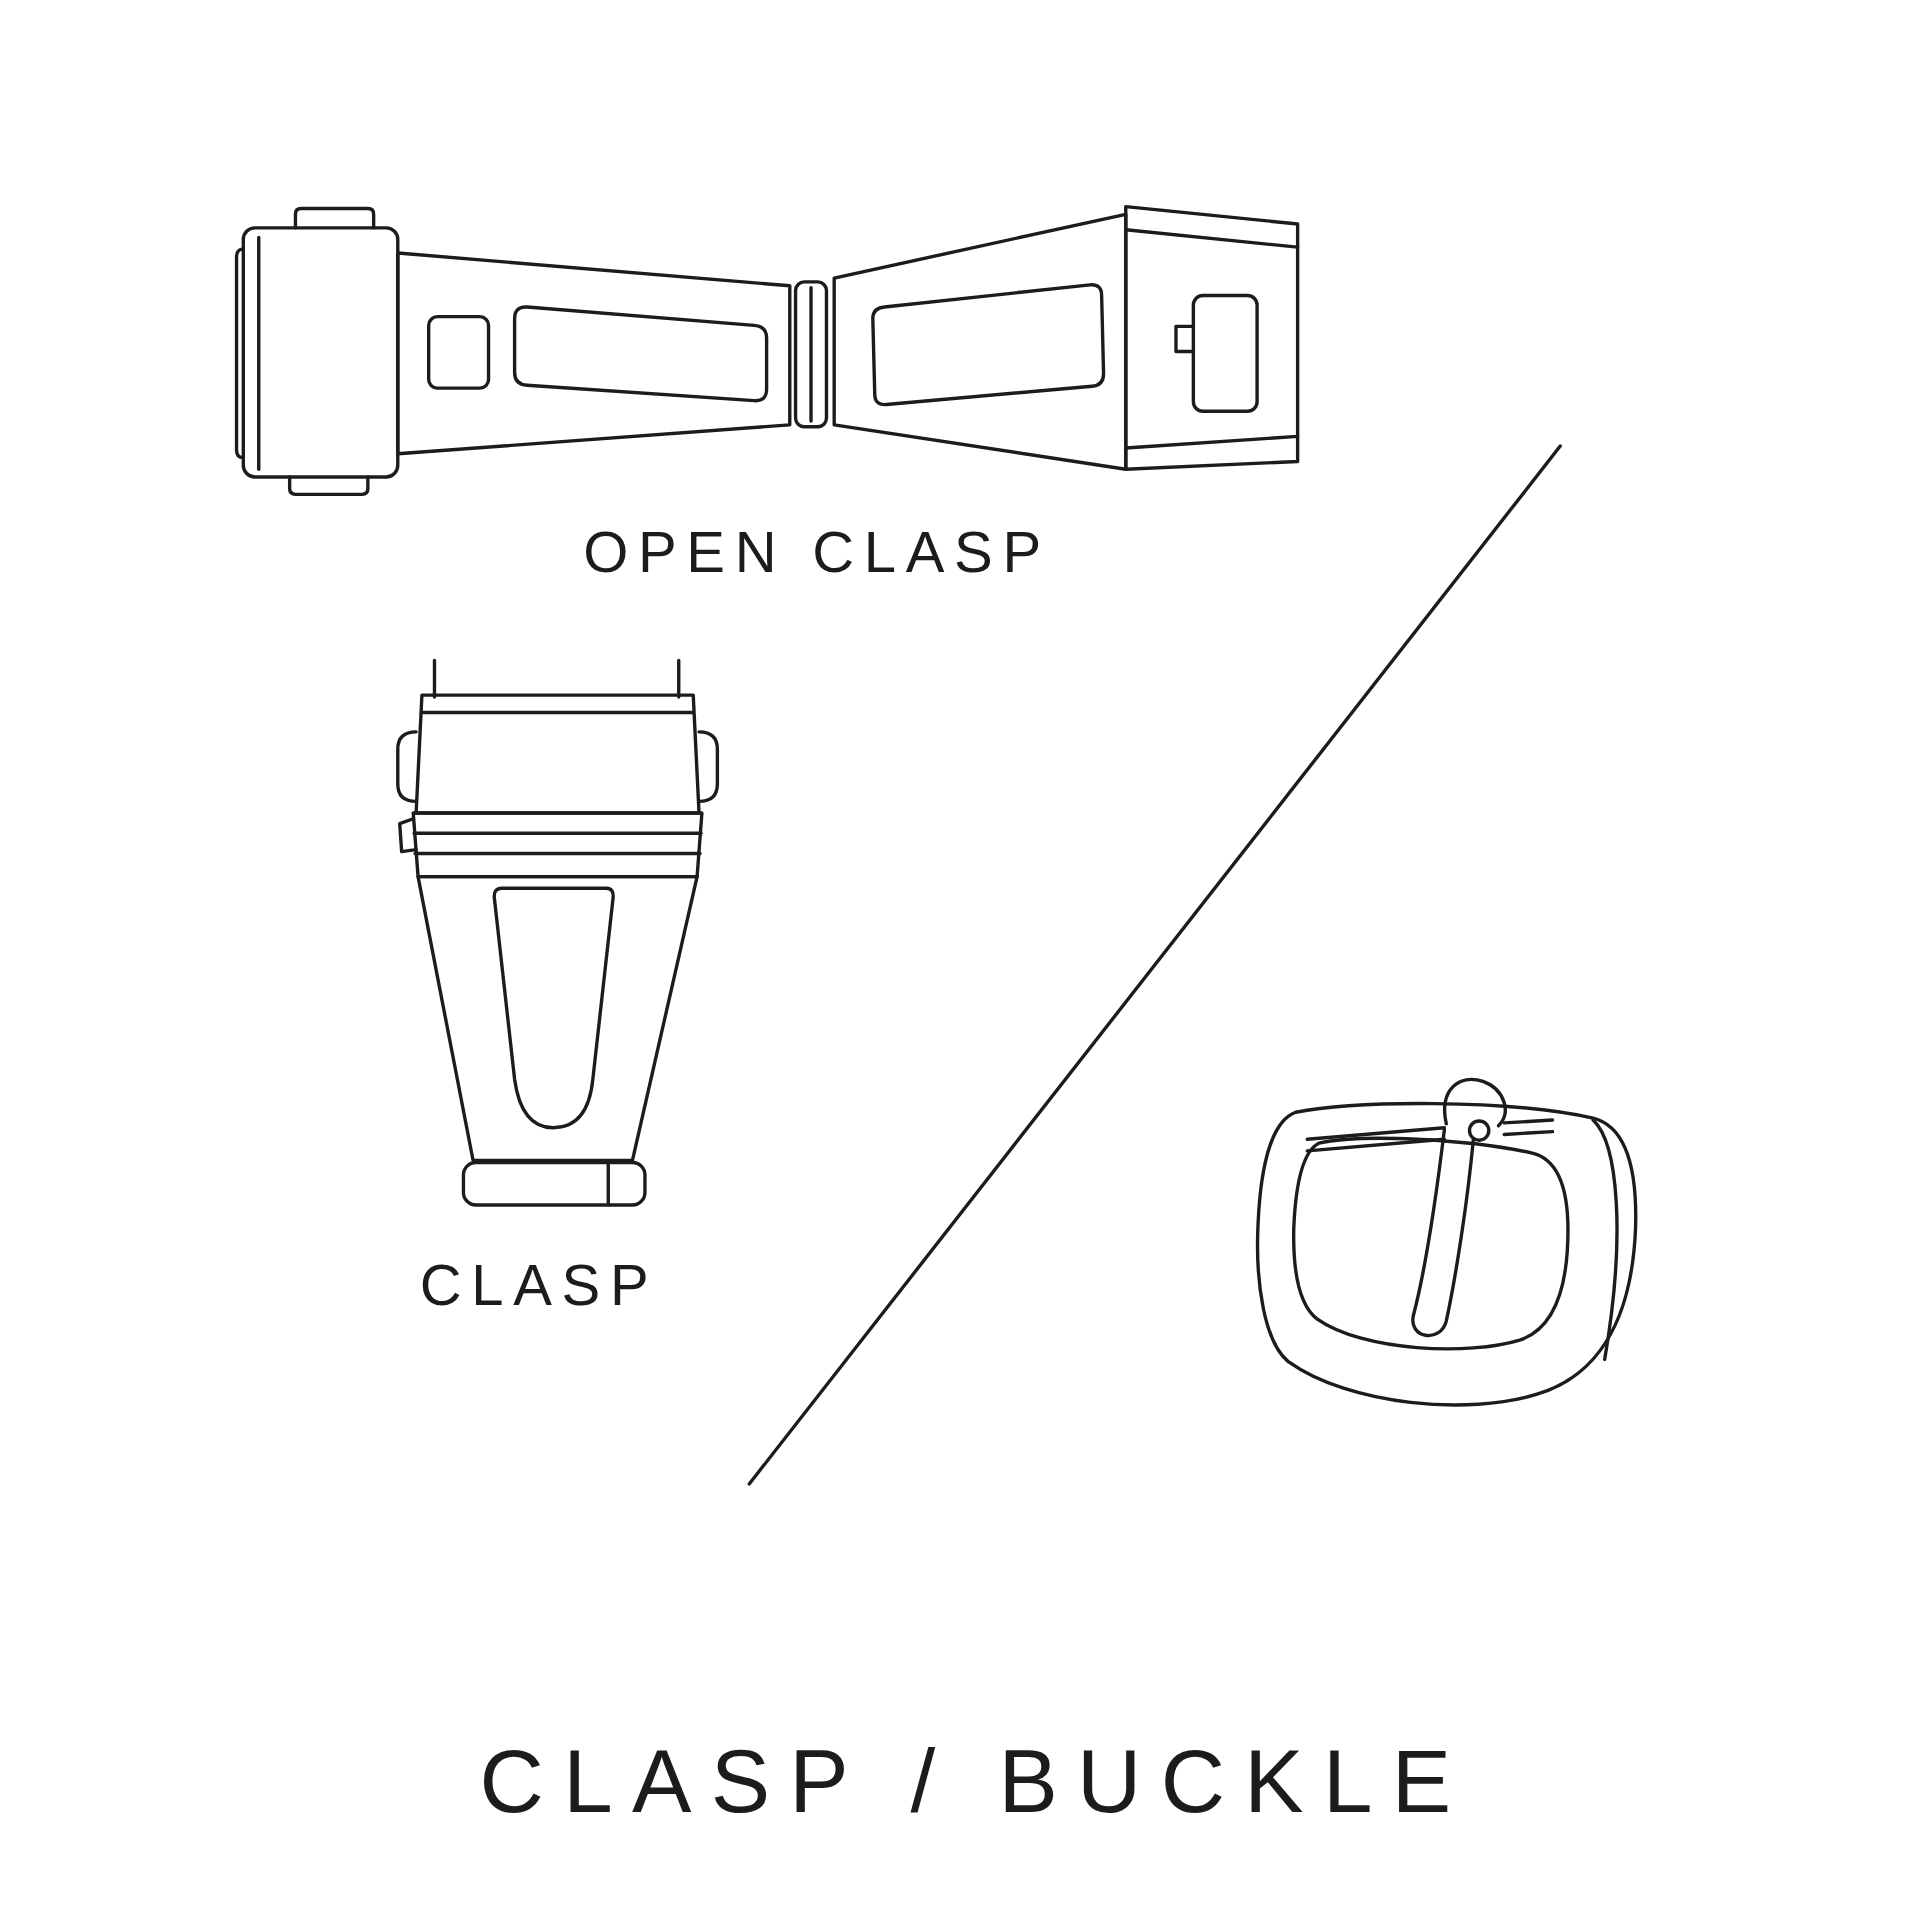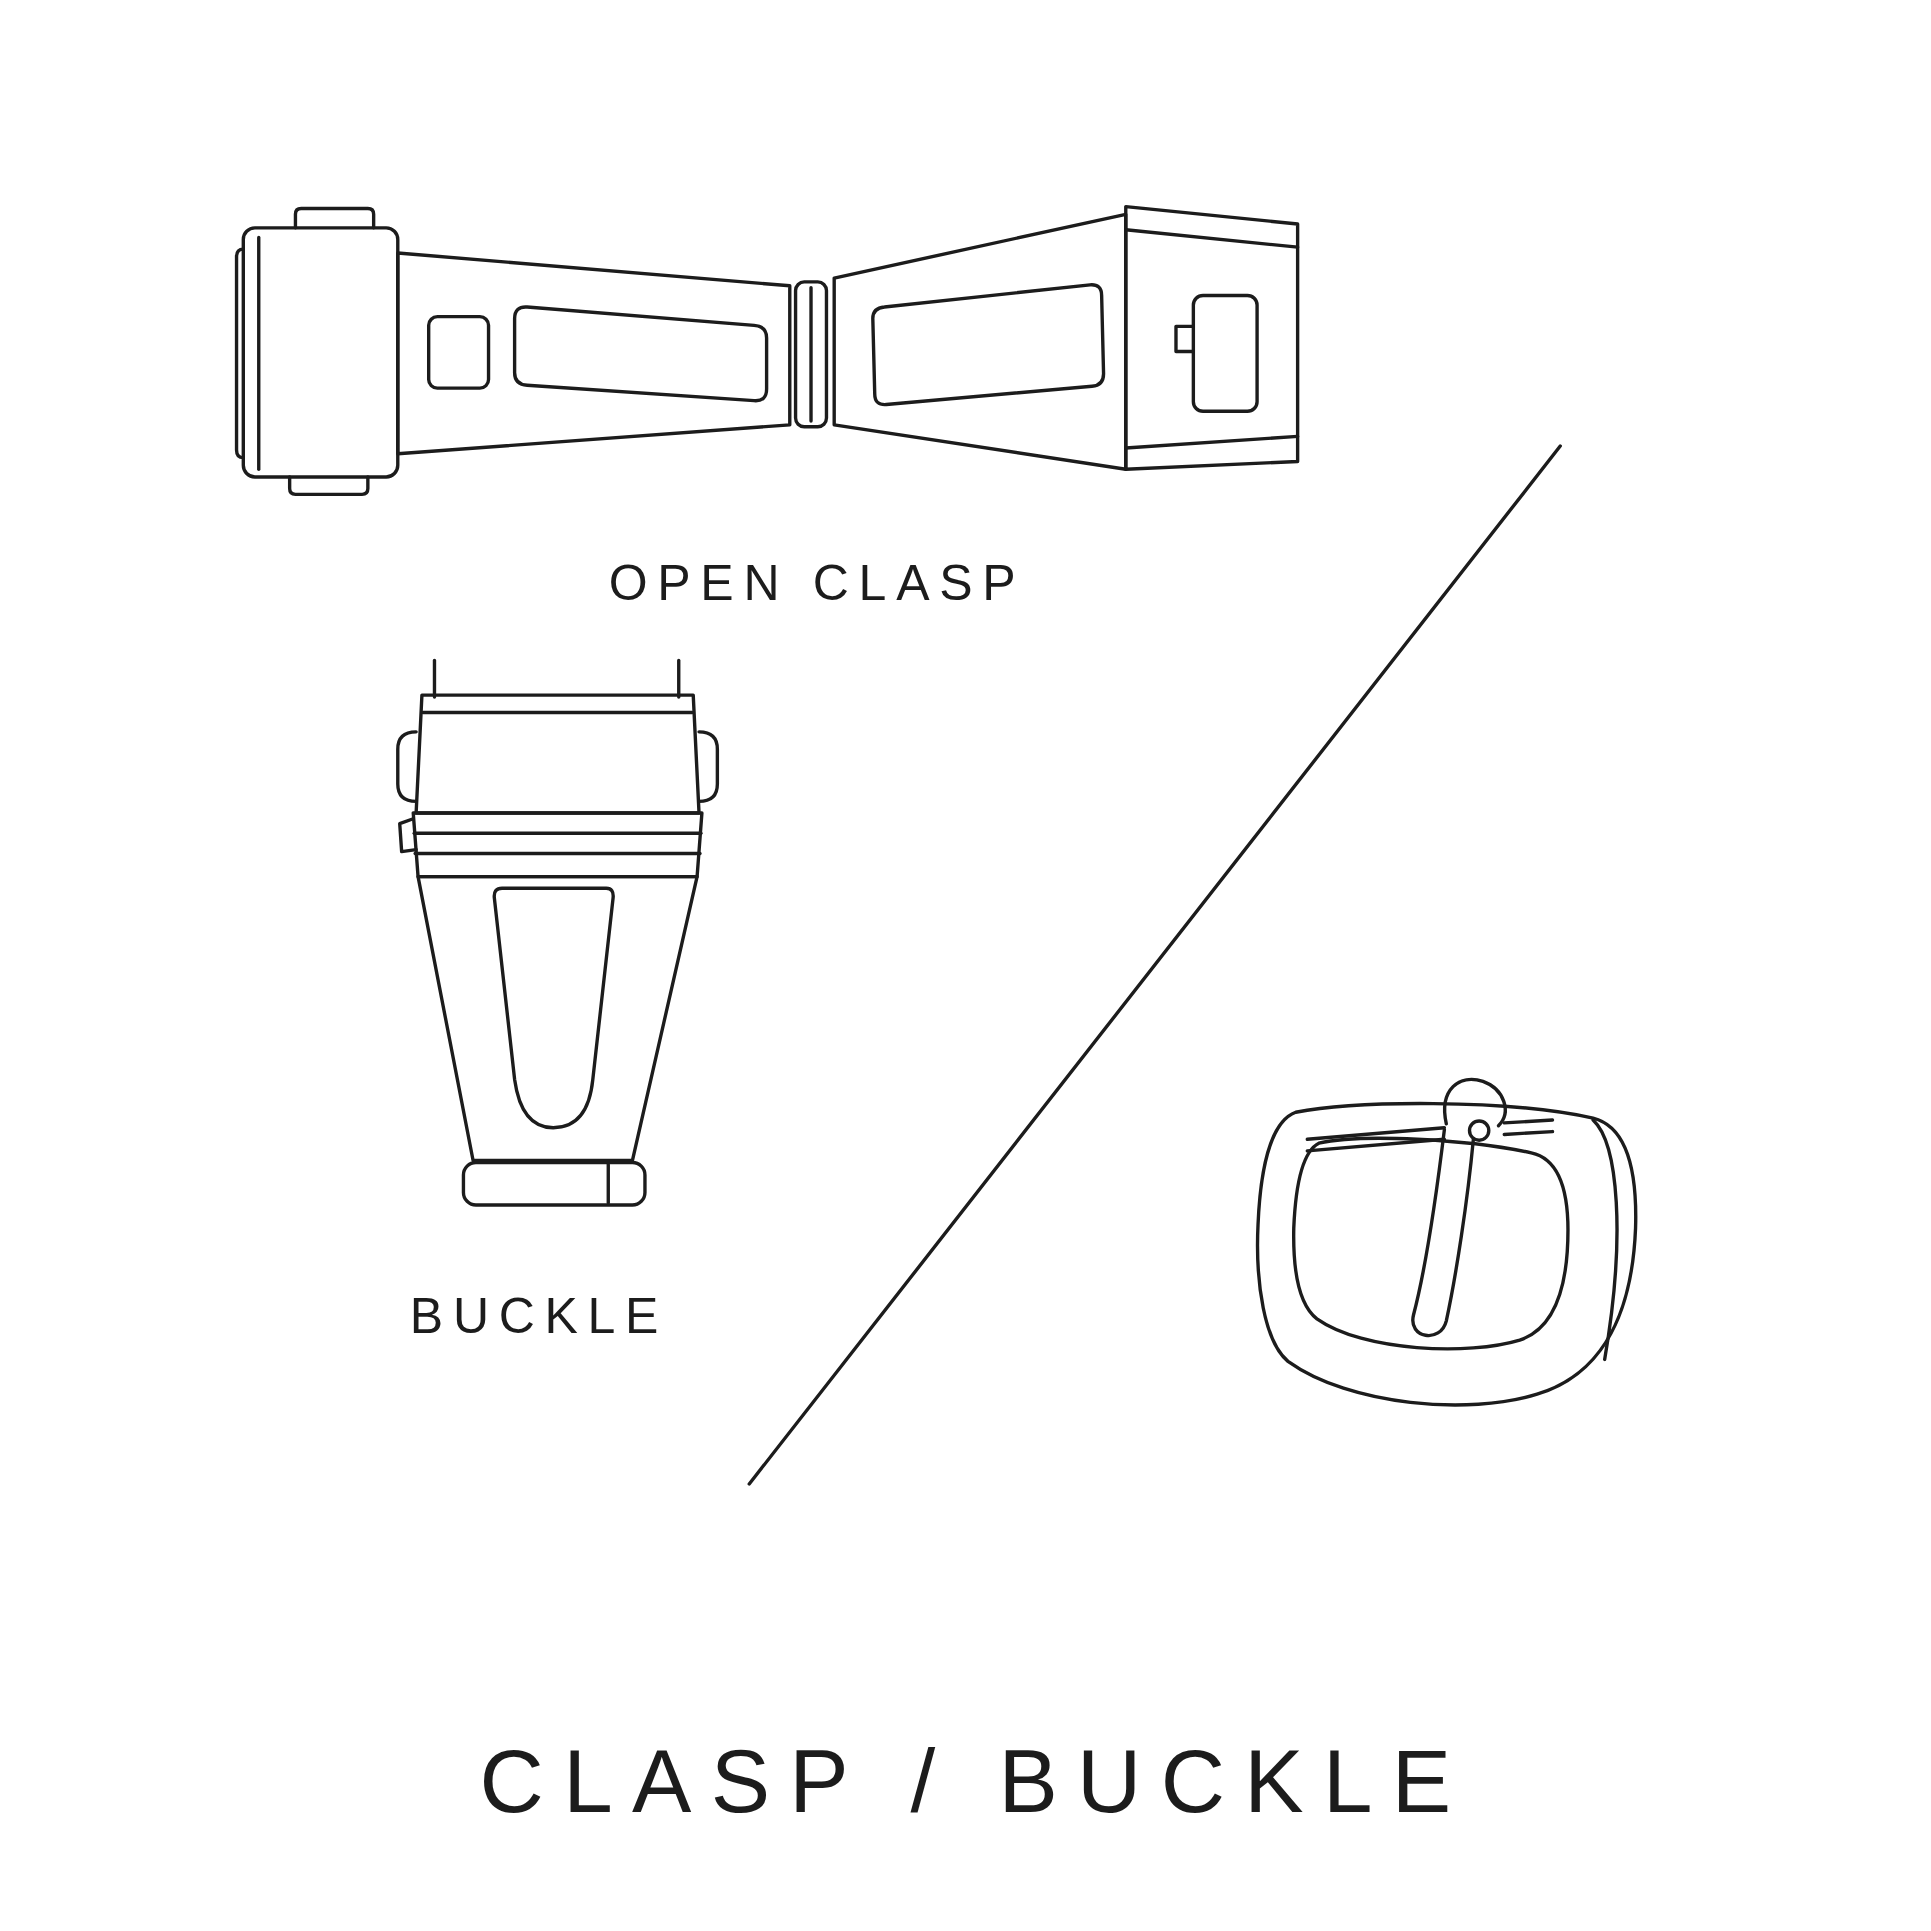--- a/index.html
+++ b/index.html
@@ -30,23 +30,22 @@
       stroke-linecap: round;
     }
     .label {
       position: absolute;
       transform: translateX(-50%);
       color: #1c1c1c;
       white-space: nowrap;
       font-weight: 400;
     }
     .label-small {
-      font-size: 50px;
+      font-size: 58px;
       letter-spacing: 9.7px;
-      margin-top: 36px;
     }
     .label-title {
       font-size: 89px;
       letter-spacing: 19.3px;
       font-weight: 400;
     }
   </style>
 </head>
 <body>
 
@@ -120,18 +119,18 @@
       <path d="M1558,1175 L1608,1172"></path>
       <circle cx="1532" cy="1171" r="10"></circle>
 
       <path d="M1498,1164 C1490,1128 1512,1112 1536,1120 C1558,1128 1566,1152 1552,1166"></path>
       <path d="M1496,1170 C1486,1252 1474,1324 1464,1362 C1458,1386 1492,1392 1498,1368 C1508,1322 1520,1244 1526,1180"></path>
     </g>
   </svg>
 
   <div class="label label-small" style="left:817px; top:518px;">OPEN CLASP</div>
 
-  <div class="label label-small" style="left:539px; top:1251px;">BUCKLE</div>
+  <div class="label label-small" style="left:539px; top:1251px;">CLASP</div>
 
   <div class="label label-title" style="left:975px; top:1730px;">CLASP / BUCKLE</div>
 
 </div>
 
 
 </body></html>

